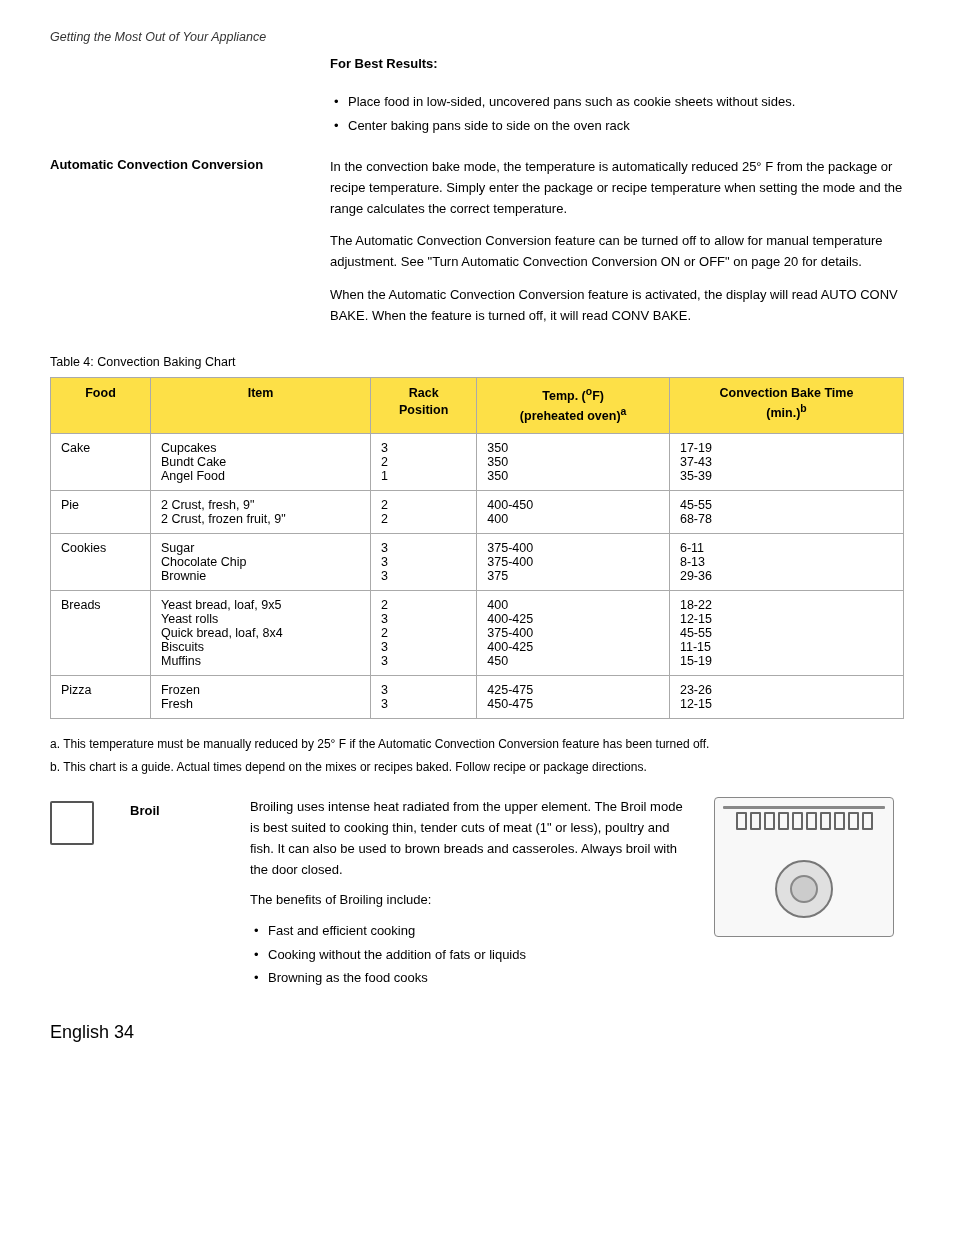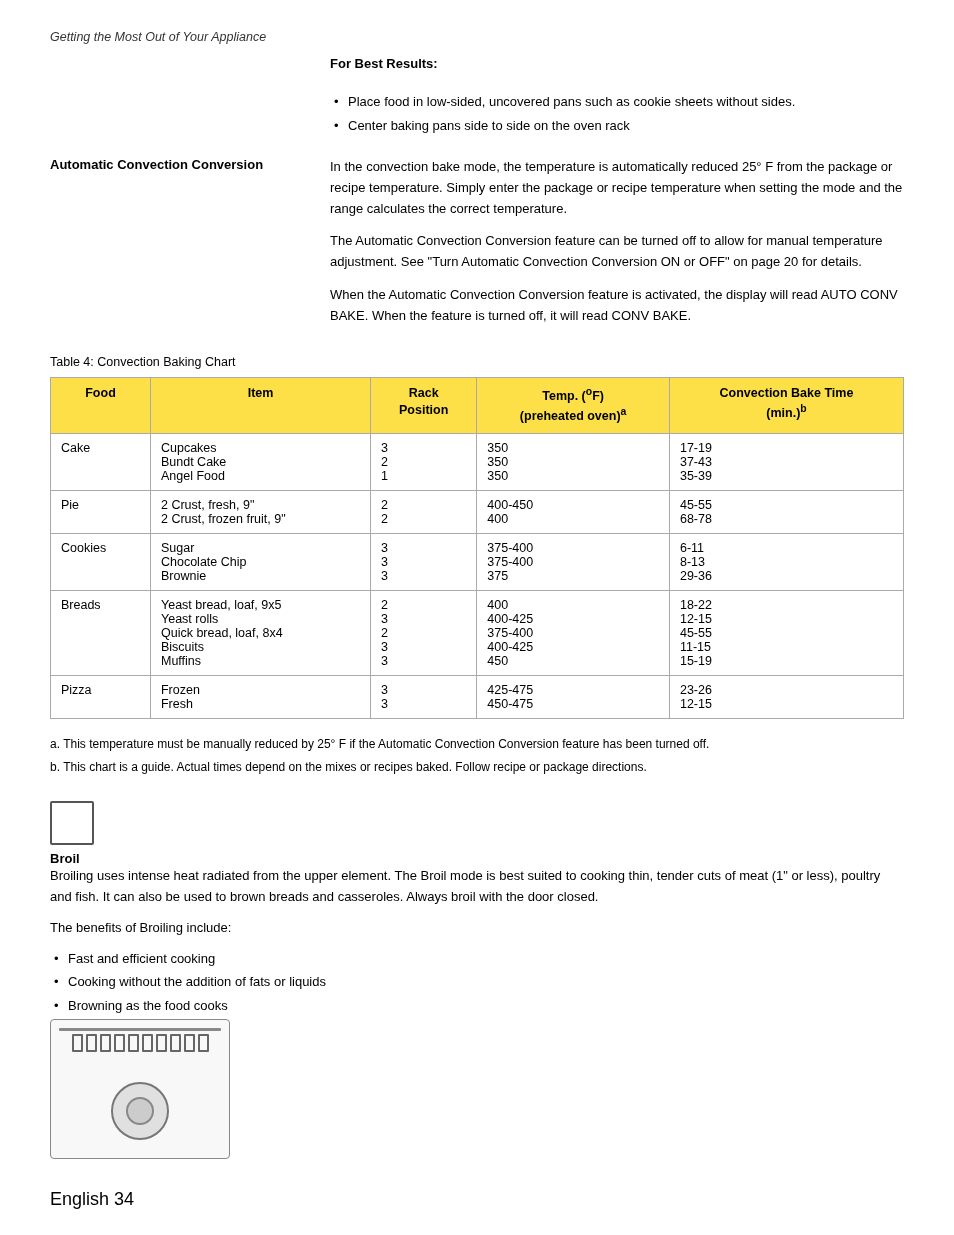--- a/index.html
+++ b/index.html
@@ -92,21 +92,20 @@
     }
     .footnotes p {
       padding-left: 20px;
       text-indent: -20px;
       margin-bottom: 4px;
     }
     .broil-section {
       display: flex;
       align-items: flex-start;
       margin-top: 16px;
-      flex-direction: column;
     }
     .broil-icon-col {
       width: 80px;
       flex-shrink: 0;
       display: flex;
       align-items: flex-start;
       padding-top: 4px;
     }
     .broil-square {
       width: 44px;

